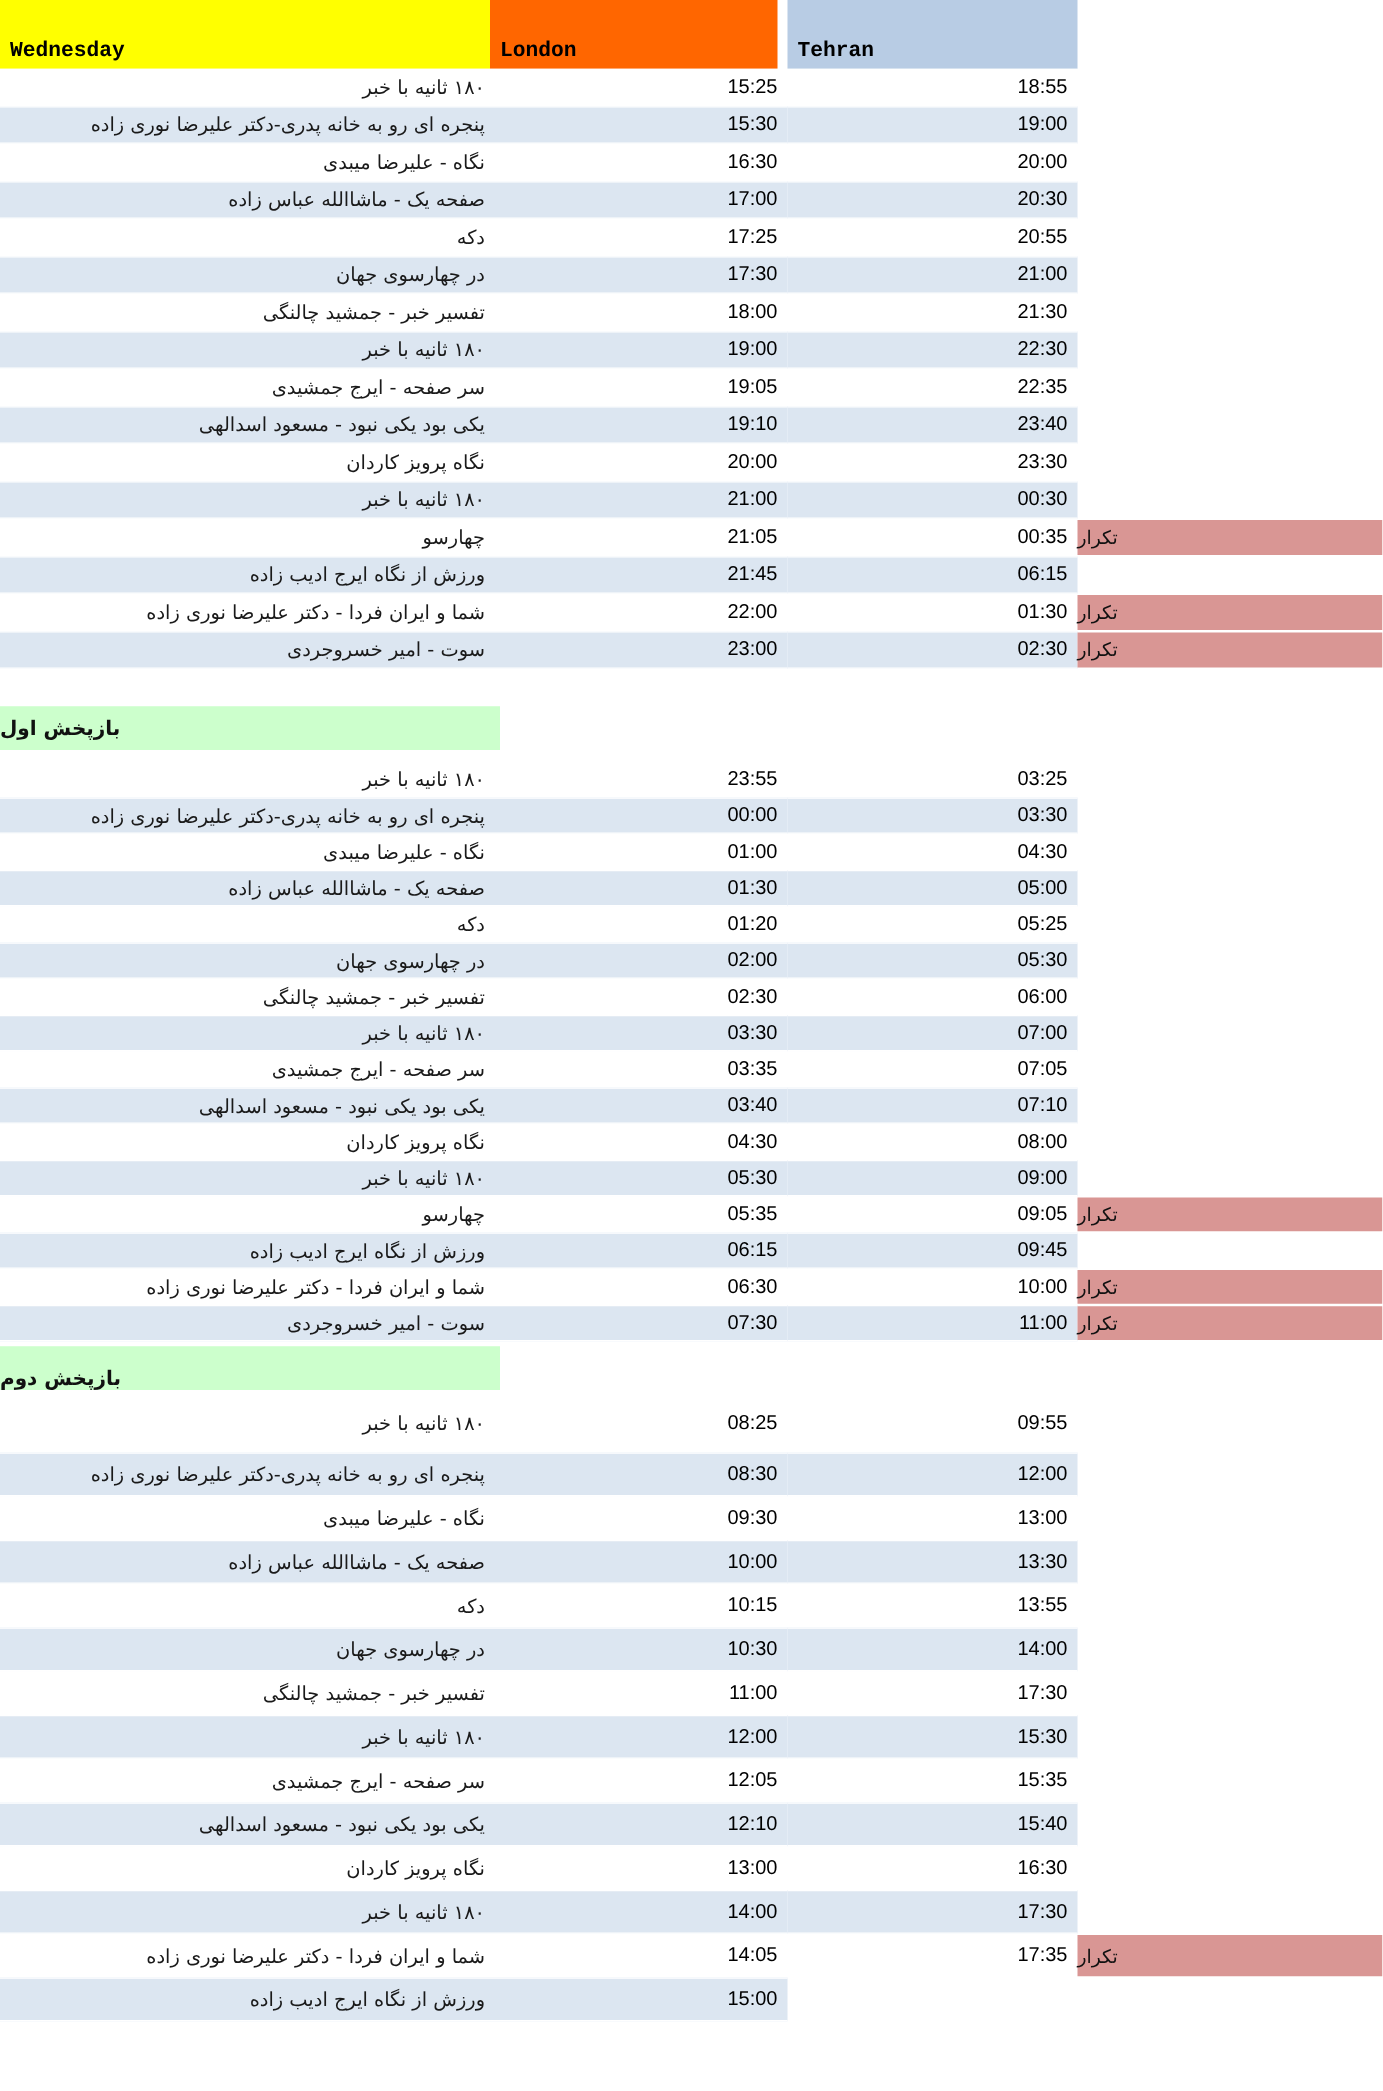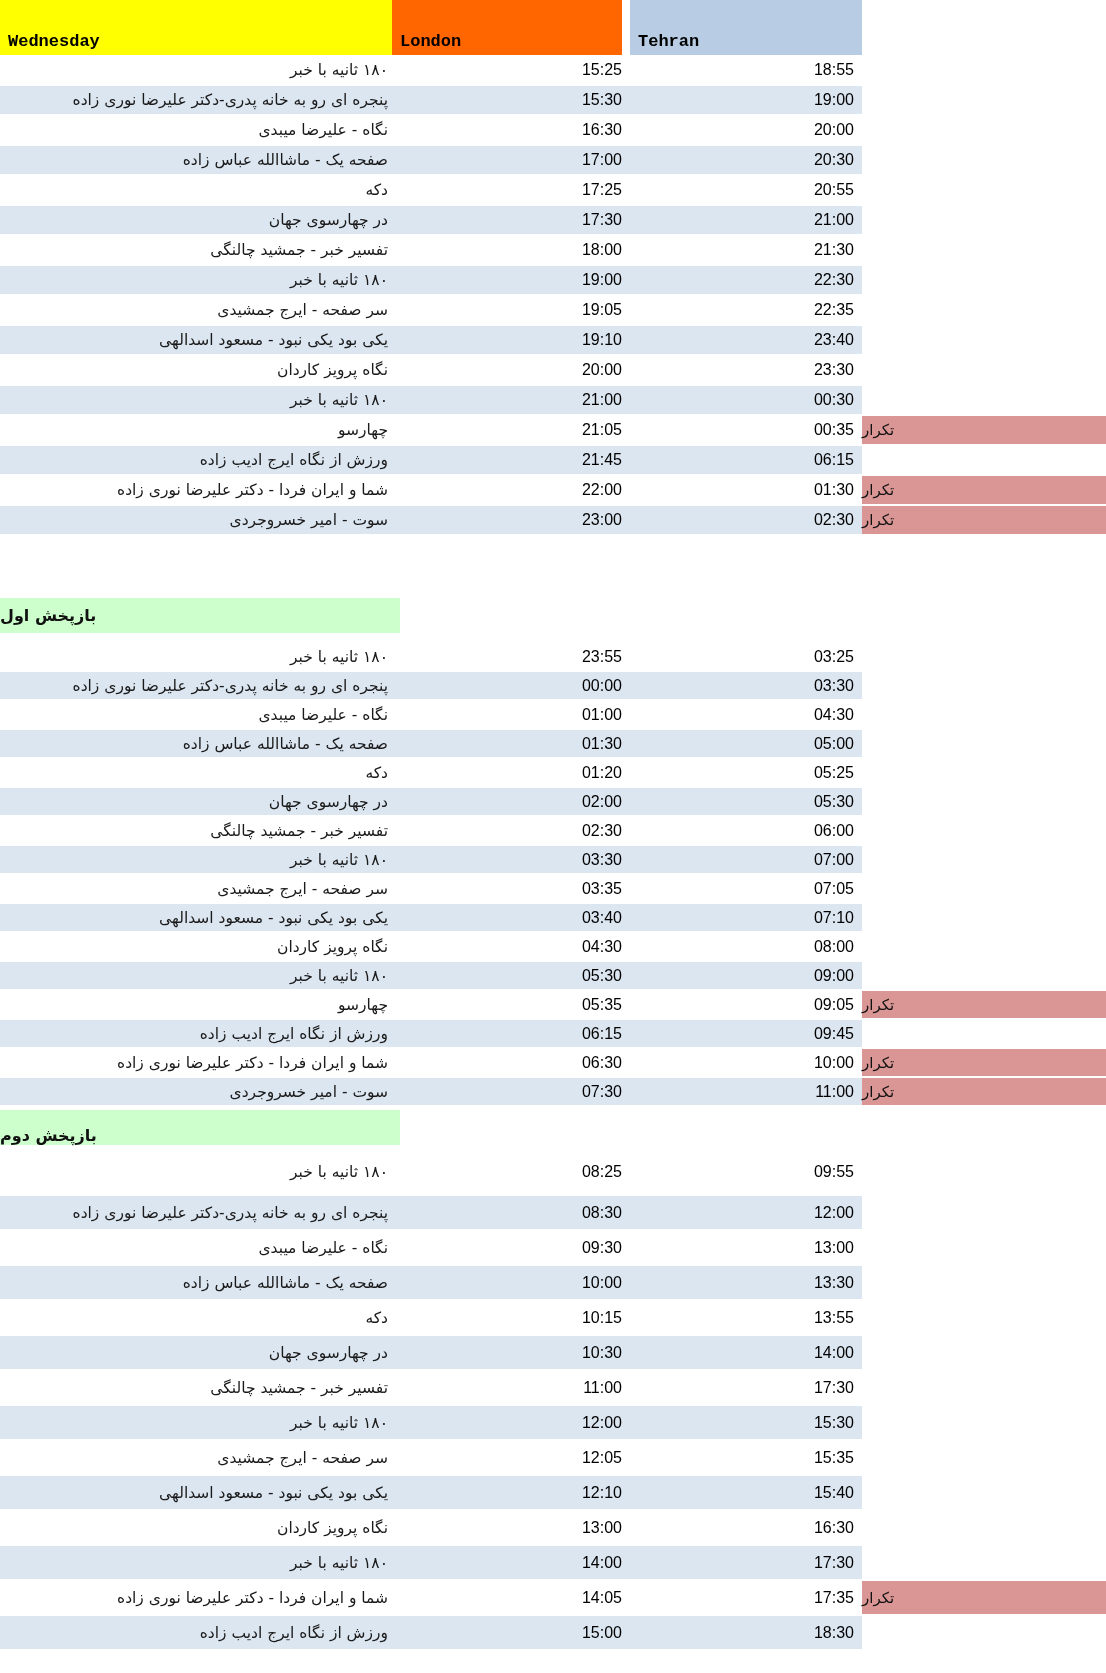--- a/index.html
+++ b/index.html
@@ -159,21 +159,21 @@
       <div class="cell time">22:00</div>
       <div class="cell time">01:30</div>
       <div class="cell repeat">تکرار</div>
     </div>
     <div class="row striped has-repeat" style="height: 30px;">
       <div class="cell name">سوت - امیر خسروجردی</div>
       <div class="cell time">23:00</div>
       <div class="cell time">02:30</div>
       <div class="cell repeat">تکرار</div>
     </div>
-    <div class="section-title" style="margin-top: 63px;">
+    <div class="section-title" style="margin-top: 30px;">
       <span>بازپخش اول</span>
     </div>
     <div class="row" style="height: 29px; margin-top: 9px;">
       <div class="cell name">۱۸۰ ثانیه با خبر</div>
       <div class="cell time">23:55</div>
       <div class="cell time">03:25</div>
       <div class="cell repeat"></div>
     </div>
     <div class="row striped" style="height: 29px;">
       <div class="cell name">پنجره ای رو به خانه پدری-دکتر علیرضا نوری زاده</div>
@@ -342,16 +342,15 @@
     </div>
     <div class="row has-repeat" style="height: 35px;">
       <div class="cell name">شما و ایران فردا - دکتر علیرضا نوری زاده</div>
       <div class="cell time">14:05</div>
       <div class="cell time">17:35</div>
       <div class="cell repeat">تکرار</div>
     </div>
     <div class="row striped" style="height: 35px;">
       <div class="cell name">ورزش از نگاه ایرج ادیب زاده</div>
       <div class="cell time">15:00</div>
-      <div class="cell time">18:30</div>
       <div class="cell repeat"></div>
     </div>
   </div>
 
 </body></html>

